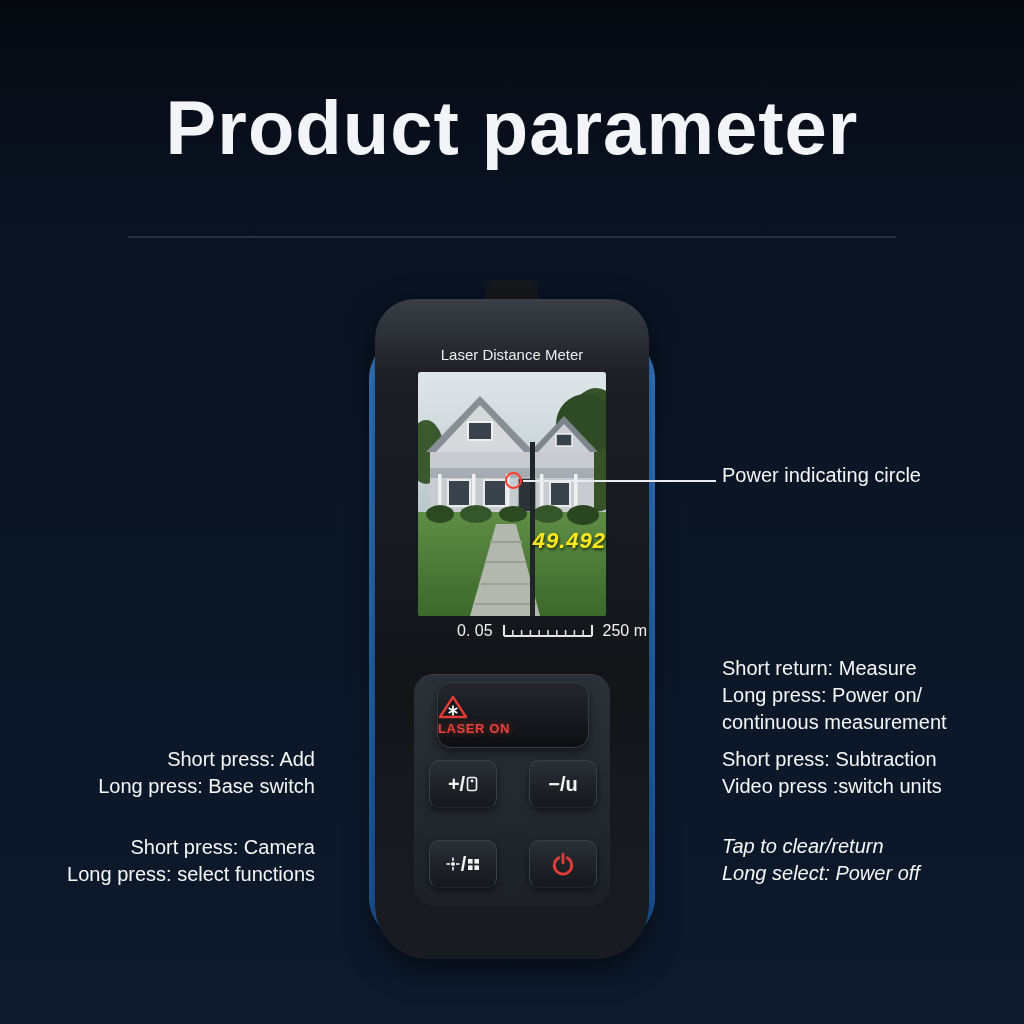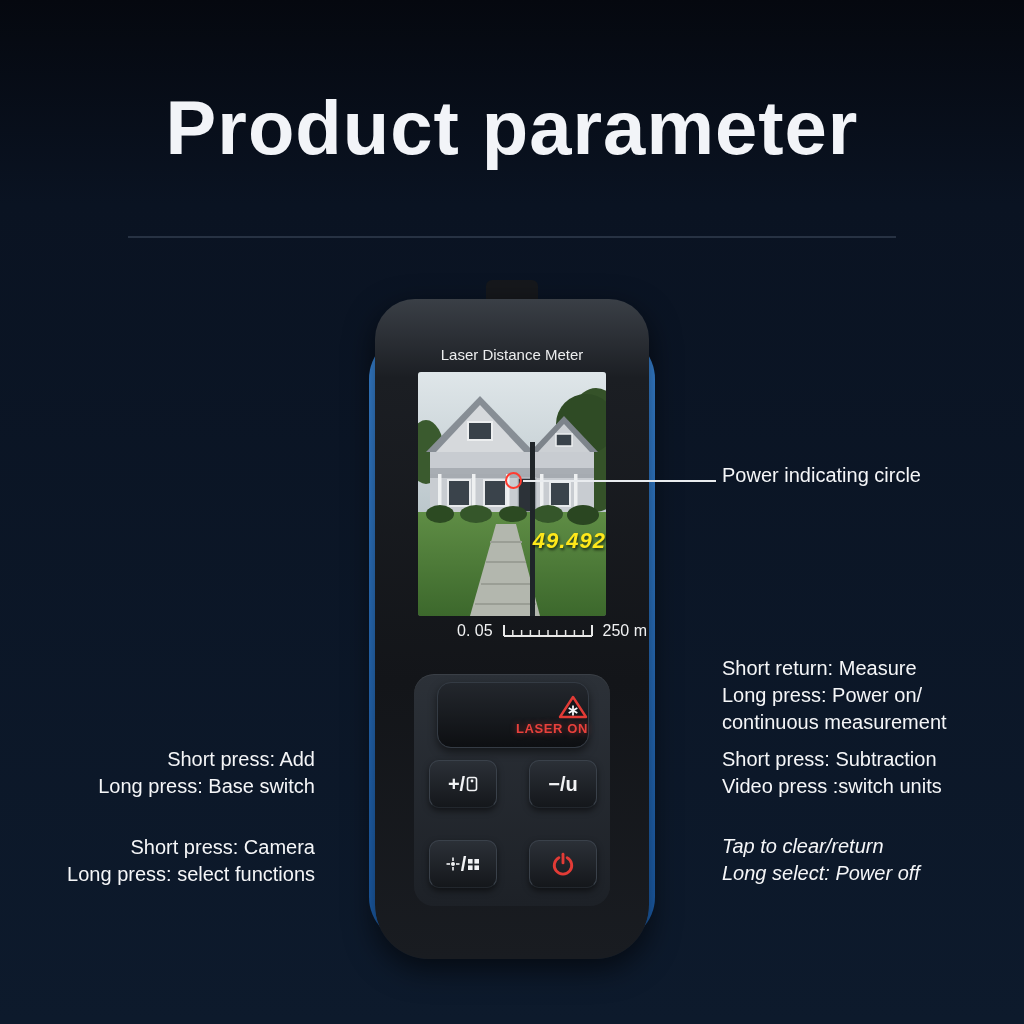--- a/index.html
+++ b/index.html
@@ -31,21 +31,21 @@
   .video-circle { position:absolute; left:505px; top:472px; width:13px; height:13px; border:2px solid #ff3b30; border-radius:50%; }
   .video-line { position:absolute; left:523px; top:480px; width:193px; height:2px; background:#e9ecef; }
 
   .scale-row { position:absolute; left:417px; top:622px; width:190px; display:flex; align-items:flex-start; justify-content:space-between;
     color:#f0f1f2; font-size:16px;margin-left:40px; }
 
   .keypad { position:absolute; left:414px; top:674px; width:196px; height:232px; border-radius:20px;
     background:linear-gradient(180deg,#2c3138,#1d2127); box-shadow:inset 0 1px 0 rgba(255,255,255,.07); }
   .laser-btn { position:absolute; left:437px; top:682px; width:150px; height:64px; border-radius:14px;
     background:linear-gradient(180deg,#23272d,#0d0f12); border:1px solid #343b44;
-    display:flex; flex-direction:column; align-items:flex-end; justify-content:center; gap:2px;
+    display:flex; flex-direction:column; align-items:flex-start; justify-content:center; gap:2px;
     box-shadow:0 4px 8px rgba(0,0,0,.5); }
   .laser-label { color:#e8413c; font-size:13px; font-weight:700; letter-spacing:.6px; text-shadow:0 0 6px rgba(226,59,54,.55); }
 
   .key { position:absolute; width:66px; height:46px; border-radius:10px;
     background:linear-gradient(180deg,#2b3037,#14171b); border:1px solid #3a414a; border-bottom-color:#22272d;
     display:flex; align-items:center; justify-content:center; gap:1px;
     color:#f2f3f5; font-size:20px; font-weight:700; box-shadow:0 3px 6px rgba(0,0,0,.5); }
   .key-add { left:429px; top:760px; }
   .key-sub { left:529px; top:760px; }
   .key-cam { left:429px; top:840px; }

